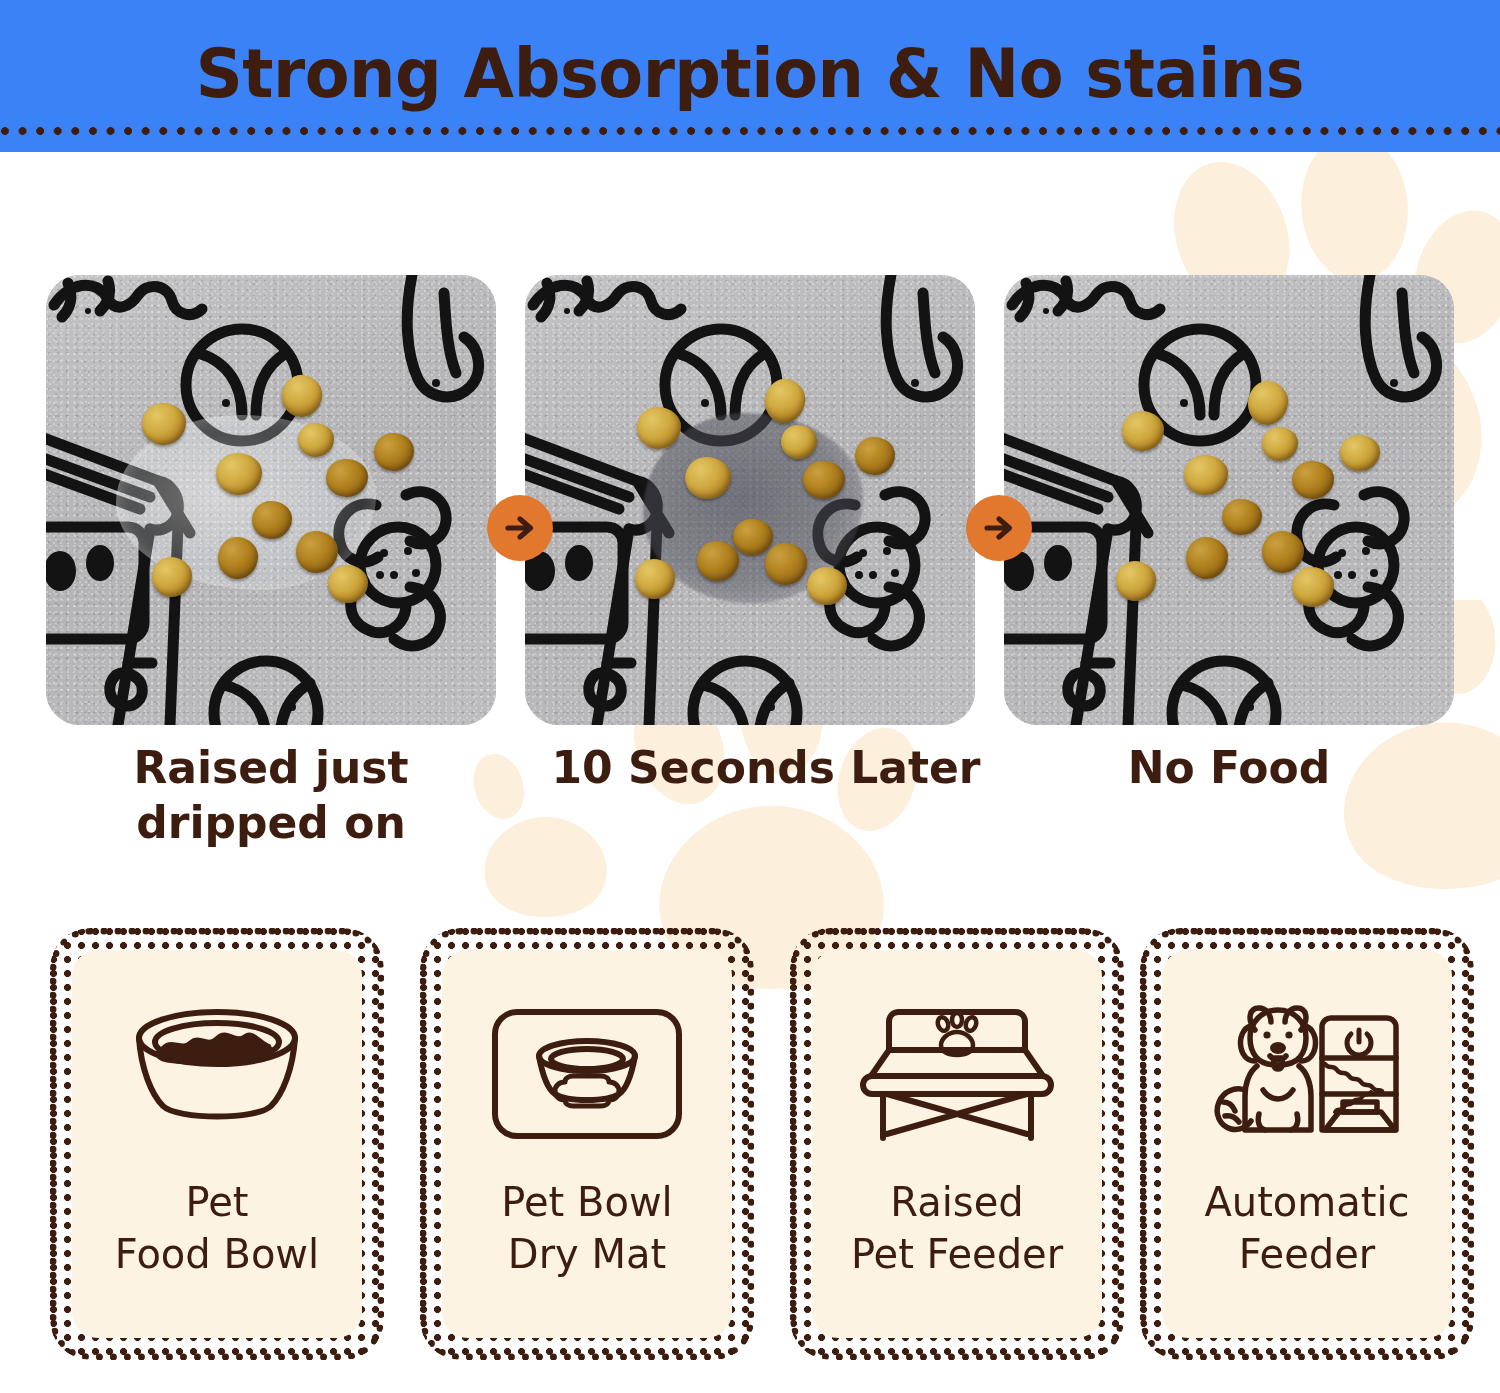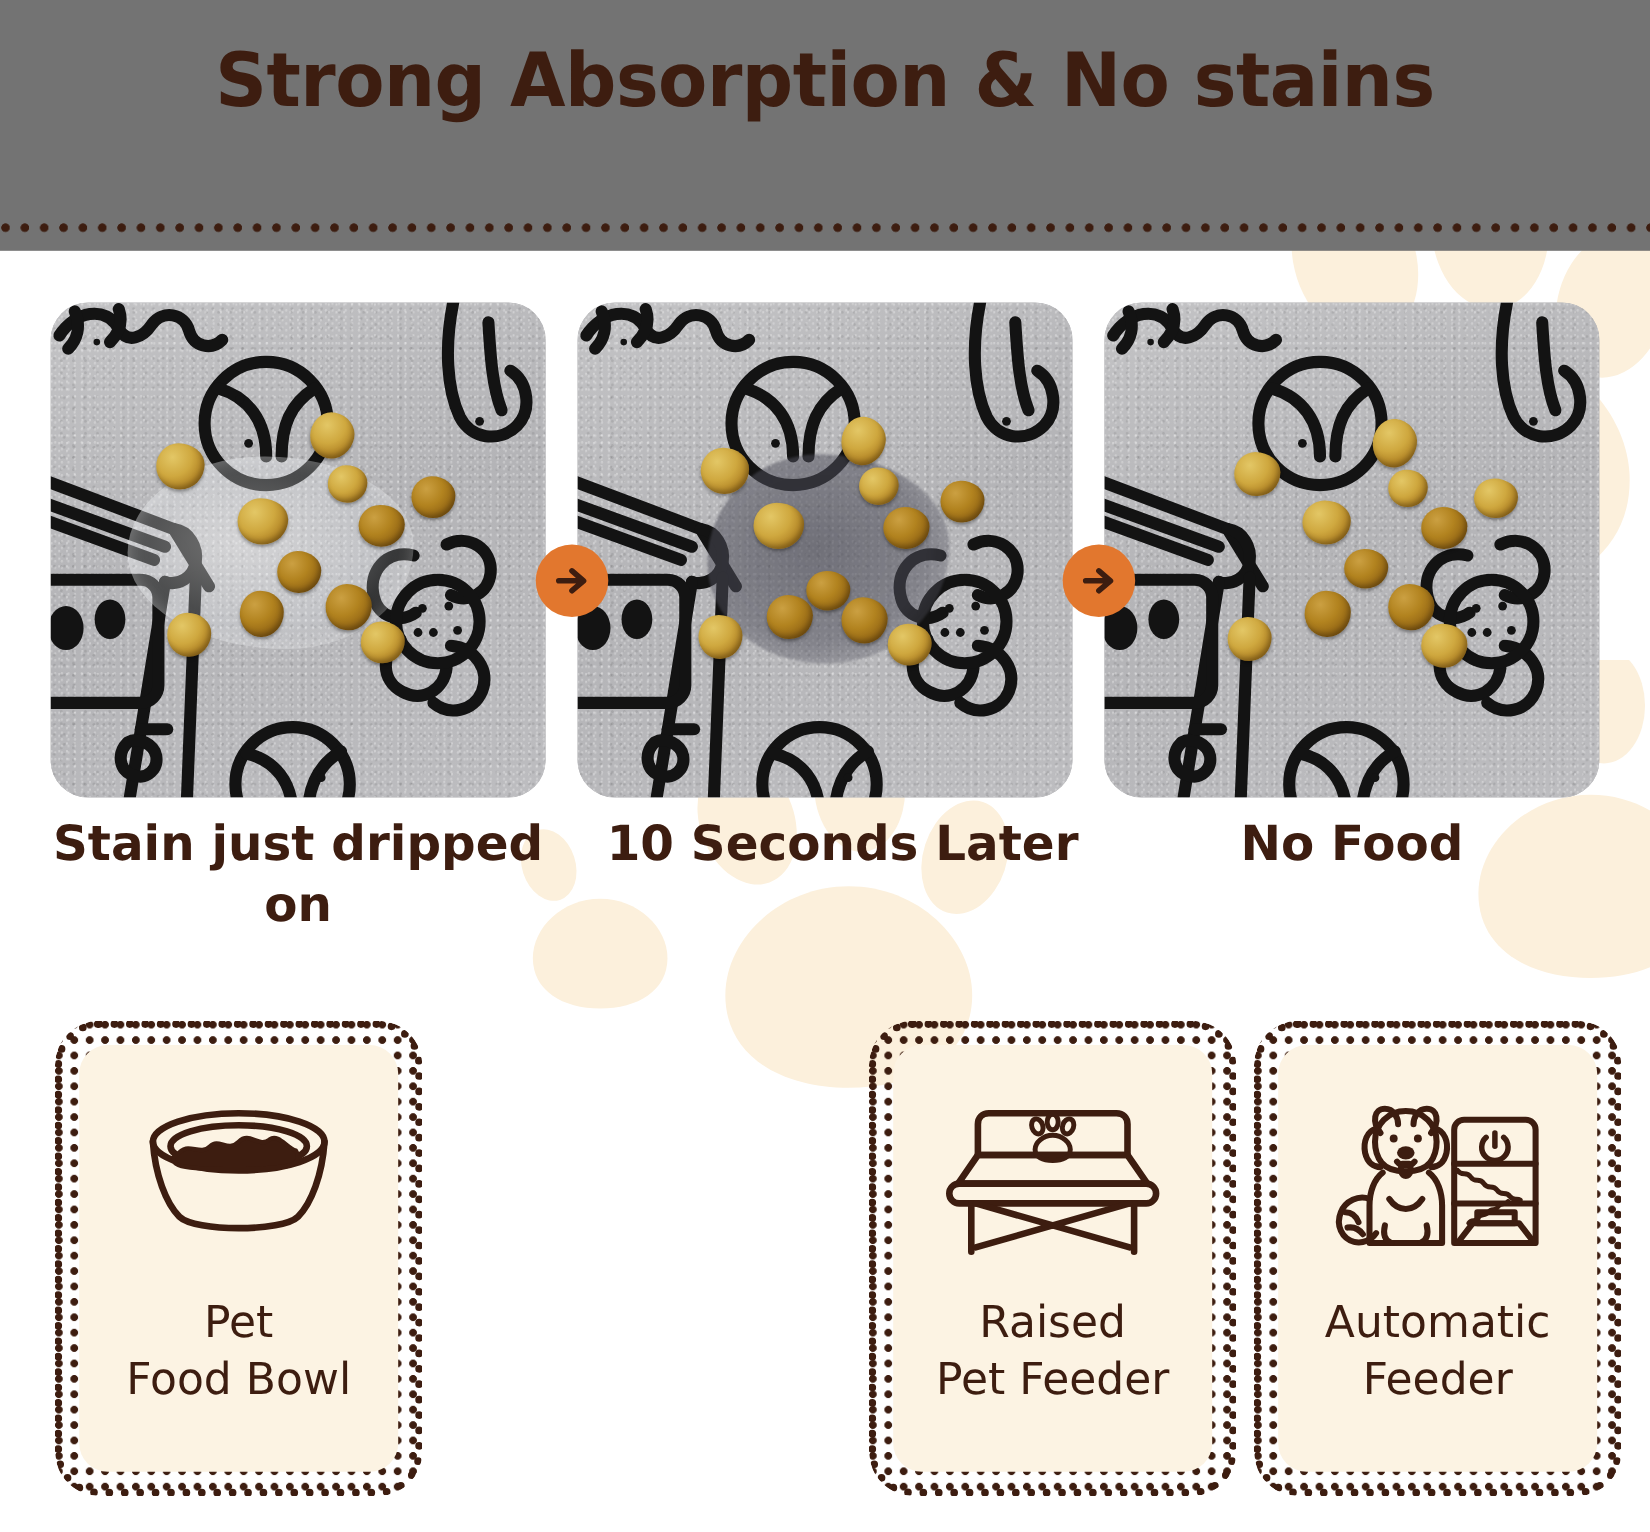--- a/index.html
+++ b/index.html
@@ -30,22 +30,22 @@
   .paw {
     position: absolute;
     fill: #FCF0DC;
   }
 
   
   .banner {
     position: absolute;
     left: 0; top: 0;
     width: 1500px;
-    height: 228px;
-    background: #737373;
+    height: 152px;
+    background: #3b82f6;
     z-index: 3;
   }
   .banner-title {
     position: absolute;
     left: 0; top: 34px;
     width: 1500px;
     text-align: center;
     font-family: "DejaVu Sans", sans-serif;
     font-weight: 700;
     font-size: 68px;
@@ -444,21 +444,21 @@
     <svg viewBox="0 0 24 24">
       <path d="M4 12h12M12 6l7 6-7 6" fill="none" stroke="#3D1D10" stroke-width="3.4" stroke-linecap="round" stroke-linejoin="round"></path>
     </svg>
   </div>
   <div class="arrow-btn a2">
     <svg viewBox="0 0 24 24">
       <path d="M4 12h12M12 6l7 6-7 6" fill="none" stroke="#3D1D10" stroke-width="3.4" stroke-linecap="round" stroke-linejoin="round"></path>
     </svg>
   </div>
 
-  <div class="caption c1">Stain just
+  <div class="caption c1">Raised just
 dripped on</div>
   <div class="caption c2">10 Seconds
 Later</div>
   <div class="caption c3">No Food</div>
 
   <div class="cards">
 
     <div class="card-wrap w1">
       <div class="card-dotted"></div>
       <div class="card">
@@ -468,20 +468,36 @@
             <ellipse cx="100" cy="48" rx="62" ry="19"></ellipse>
             <path d="M22 44c2 30 12 56 24 68 14 14 94 14 108 0 12-12 22-38 24-68"></path>
             <path d="M44 56c10-14 20 2 30-8 8-8 16 6 26-4 10-10 18 6 28-2 8-6 16 8 24 10 4 6 2 12-8 14-22 4-78 4-96 0-8-2-10-8-4-10z" fill="#3D1D10" stroke="#3D1D10" stroke-width="4"></path>
           </svg>
         </div>
         <div class="card-label">Pet
 Food Bowl</div>
       </div>
     </div>
 
+    <div class="card-wrap w2">
+      <div class="card-dotted"></div>
+      <div class="card">
+        <div class="card-icon">
+          <svg viewBox="0 0 200 160">
+            <rect x="8" y="18" width="184" height="124" rx="22"></rect>
+            <ellipse cx="100" cy="62" rx="48" ry="15"></ellipse>
+            <ellipse cx="100" cy="65" rx="36" ry="10"></ellipse>
+            <path d="M52 62c4 22 10 34 16 38 12 8 52 8 64 0 6-4 12-16 16-38"></path>
+            <path d="M78 88c-6 0-10 4-10 9s4 9 10 9c0 4 4 6 8 6h28c4 0 8-2 8-6 6 0 10-4 10-9s-4-9-10-9c0-4-4-6-8-6H86c-4 0-8 2-8 6z" stroke-width="5"></path>
+          </svg>
+        </div>
+        <div class="card-label">Pet Bowl
+Dry Mat</div>
+      </div>
+    </div>
 
     <div class="card-wrap w3">
       <div class="card-dotted"></div>
       <div class="card">
         <div class="card-icon">
           <svg viewBox="0 0 200 160">
             <path d="M42 18h116c6 0 10 4 10 10v28H32V28c0-6 4-10 10-10z"></path>
             <path d="M32 56h136l18 26H14z"></path>
             <rect x="6" y="82" width="188" height="18" rx="9"></rect>
             <path d="M26 100v44M174 100v44"></path>

